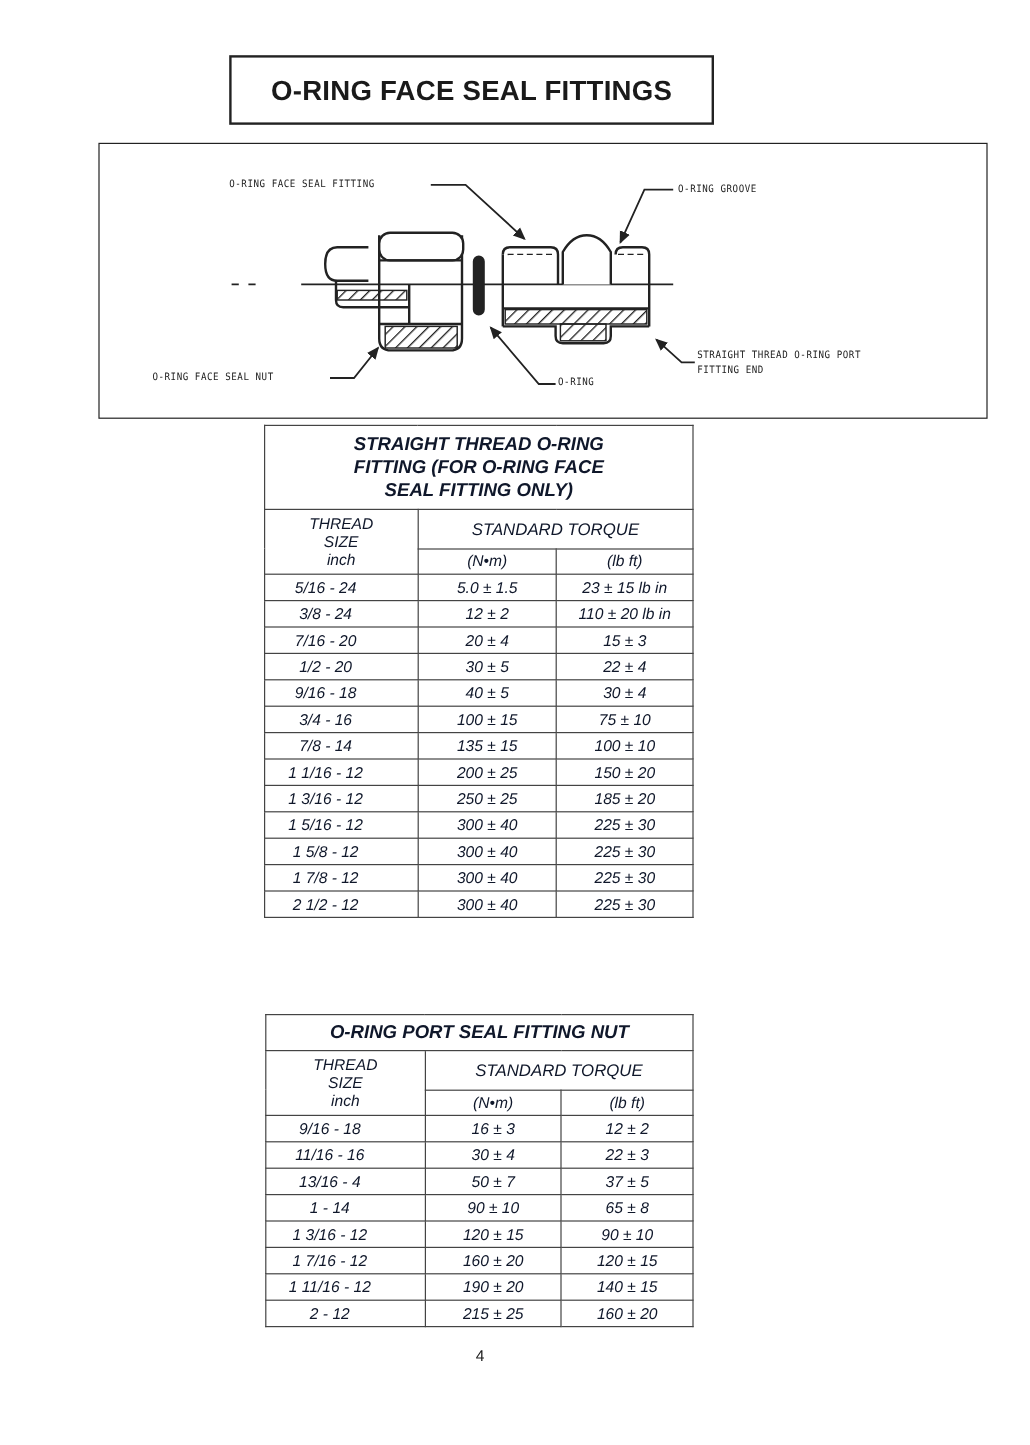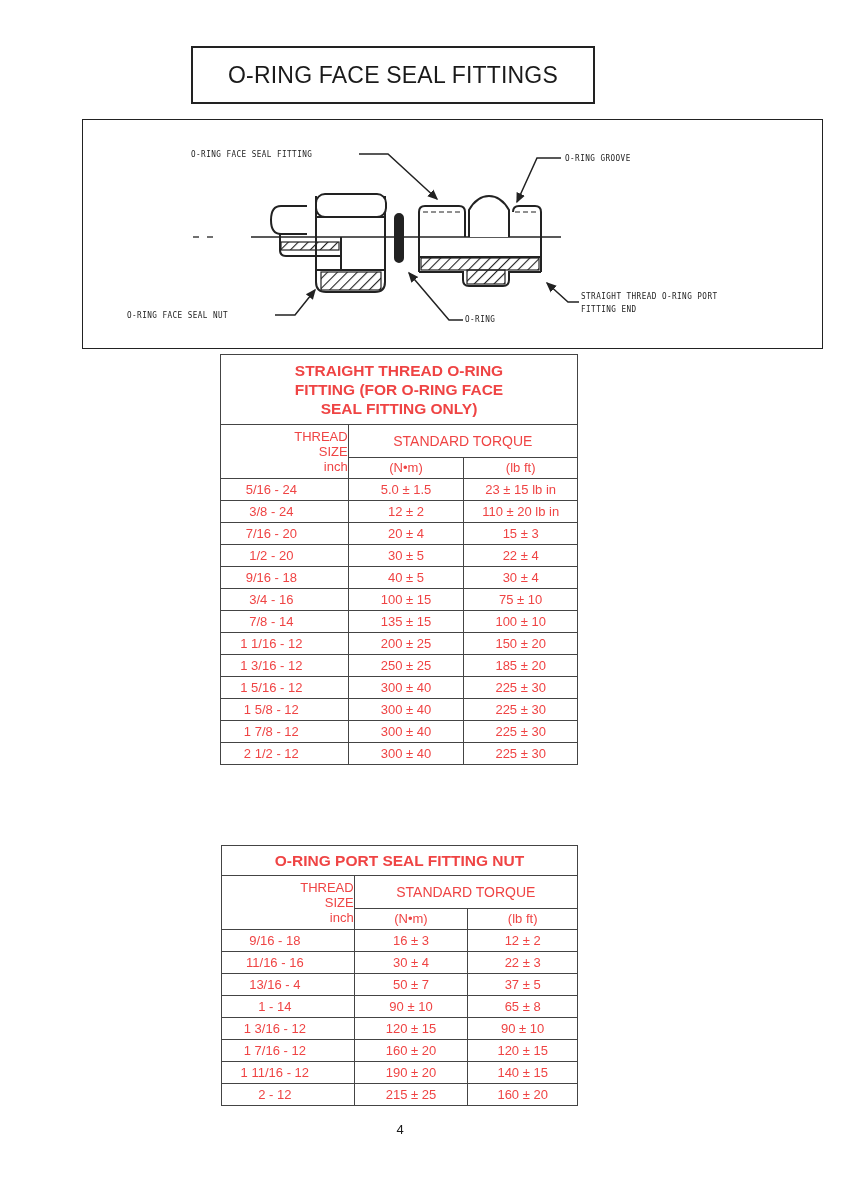--- a/index.html
+++ b/index.html
@@ -4,44 +4,44 @@
 <style>
   html, body { margin: 0; padding: 0; }
   body {
     width: 858px; height: 1204px; background: #ffffff; position: relative;
     font-family: "Liberation Sans", sans-serif; color: #1a1a1a; overflow: hidden;
   }
   .title-box {
     position: absolute; left: 191px; top: 46px; width: 404px; height: 58px;
     border: 2px solid #222; box-sizing: border-box;
     display: flex; align-items: center; justify-content: center;
-    font-weight: normal; font-size: 23px; letter-spacing: 0.2px;
+    font-weight: bold; font-size: 23px; letter-spacing: 0.2px;
   }
   .diagram-box {
     position: absolute; left: 38px; top: 119px; width: 741px; height: 230px;
     border: 1.5px solid #222; box-sizing: border-box; margin-left: 44px;
   }
   .diagram-box svg { position: absolute; left: 0; top: 0; }
   .callout {
     position: absolute; font-family: "DejaVu Sans Mono", monospace;
     font-size: 8.5px; letter-spacing: 0.5px; color: #222; white-space: nowrap;
     transform: scaleX(0.9); transform-origin: left center;
   }
   table.torque {
     position: absolute; border-collapse: collapse;
-    font-family: "Liberation Sans", sans-serif; font-size: 13px; color: #ef4444;
+    font-family: "Liberation Sans", sans-serif; font-size: 13px; color: #0f172a; font-style: italic;
   }
   table.torque td, table.torque th {
     border: 1px solid #444; padding: 0; text-align: center; font-weight: normal;
     height: 21px; line-height: 21px;
   }
   table.torque .tbl-title {
     font-weight: bold; font-size: 15.5px; line-height: 19px; padding: 6px 8px;
   }
-  table.torque .hdr-size { line-height: 15px; padding: 4px 0; vertical-align: middle; text-align: right; }
+  table.torque .hdr-size { line-height: 15px; padding: 4px 0; vertical-align: middle; }
   table.torque .hdr-std { height: 30px; line-height: 30px; font-size: 14px; }
   table.torque .hdr-unit { height: 19px; line-height: 19px; }
   table.torque td.size { text-align: center; padding-right: 26px; }
   .page-num {
     position: absolute; left: 0; width: 800px; top: 1122px; text-align: center; font-size: 13px;
   }
 </style>
 </head>
 <body>
 

